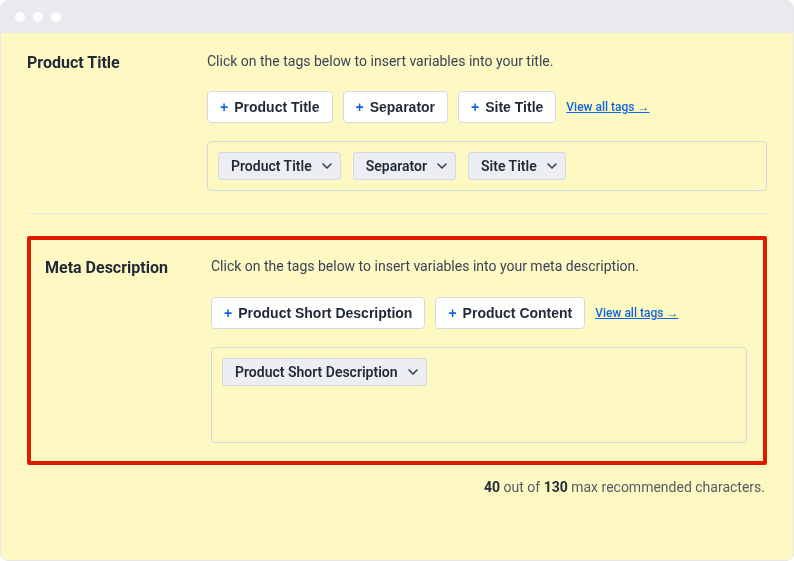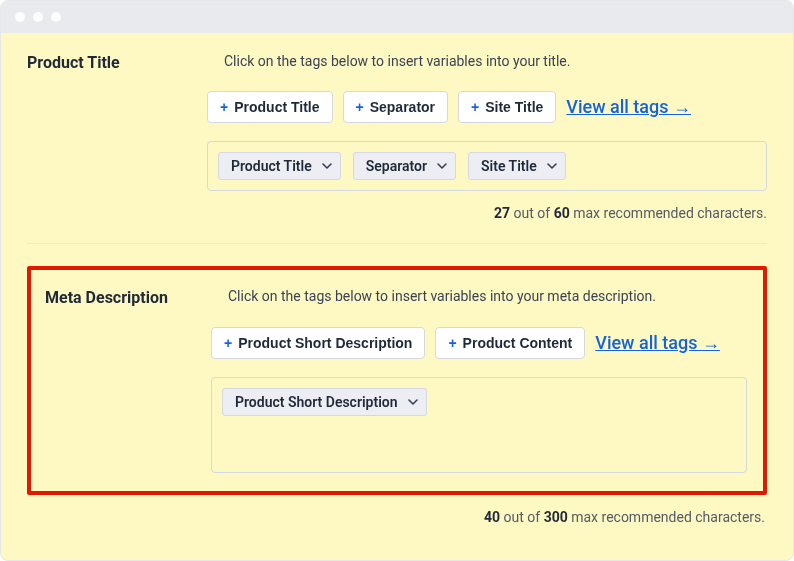--- a/index.html
+++ b/index.html
@@ -4,25 +4,25 @@
 <style>
   * { box-sizing: border-box; margin: 0; padding: 0; }
   html, body { width: 794px; height: 561px; font-family: -apple-system, BlinkMacSystemFont, "Segoe UI", Roboto, Helvetica, Arial, sans-serif; background: #fff; }
   .window { width: 794px; height: 561px; border-radius: 8px; overflow: hidden; border: 1px solid #e5e7eb; background: #fef9c3; }
   .titlebar { height: 32px; background: #e8eaed; display: flex; align-items: center; padding-left: 14px; gap: 8px; }
   .dot { width: 10px; height: 10px; border-radius: 50%; background: #fdfdfd; }
   .content { padding: 18px 26px 16px 26px; }
   .section { display: flex; align-items: flex-start; }
   .section-label { width: 180px; font-weight: 700; font-size: 16px; color: #1f2937; padding-top: 2px; }
   .section-body { flex: 1; }
-  .instruction { font-size: 14px; color: #3a4356; margin-bottom: 20px; line-height: 1.45; margin-left: 17px; }
+  .instruction { font-size: 14px; color: #3a4356; margin-bottom: 20px; line-height: 1.45; }
   .tag-row { display: flex; align-items: center; gap: 10px; flex-wrap: wrap; margin-bottom: 18px; }
   .tag-btn { display: inline-flex; align-items: center; background: #fff; border: 1px solid #d4d8e0; border-radius: 4px; padding: 7px 12px; font-size: 14px; font-weight: 600; color: #1f2937; cursor: pointer; }
   .tag-btn .plus { color: #1363df; font-weight: 700; margin-right: 6px; font-size: 14px; }
-  .link { color: #1363df; font-size: 18px; text-decoration: underline; cursor: pointer; font-weight: 500; }
+  .link { color: #1363df; font-size: 12px; text-decoration: underline; cursor: pointer; font-weight: 500; }
   .field-box { border: 1px solid #d4d8e0; border-radius: 4px; padding: 10px 10px; display: flex; gap: 12px; align-items: flex-start; flex-wrap: wrap; min-height: 46px; }
   .field-box.tall { min-height: 96px; }
   .chip { display: inline-flex; align-items: center; background: #eceef3; border: 1px solid #d4d8e0; border-radius: 3px; padding: 5px 8px 5px 12px; font-size: 14px; font-weight: 600; color: #1f2937; cursor: pointer; gap: 10px; }
   .chevron { width: 10px; height: 10px; display: inline-block; }
   .chevron svg { display: block; }
   .counter { text-align: right; font-size: 14px; color: #545a66; margin-top: 14px; }
   .counter strong { font-weight: 700; color: #1f2937; }
   .divider { height: 1px; background: #e5e7eb; margin: 22px 0 0 0; }
   .highlight-box { border: 4px solid #e11900; border-radius: 2px; padding: 16px 16px 18px 14px; margin-top: 22px; }
   .highlight-box .section-label { width: 166px; }
@@ -80,23 +80,20 @@
           <div class="chip">
             <span>Site Title</span>
             <span class="chevron">
                 <svg viewBox="0 0 10 10" width="10" height="10">
                   <path d="M1 3 L5 7 L9 3" stroke="#374151" stroke-width="1.6" fill="none" stroke-linecap="round" stroke-linejoin="round"></path>
                 </svg>
               </span>
           </div>
         </div>
 
-        <div class="counter">
-          <strong>27</strong><span> out of </span><strong>60</strong><span> max recommended characters.</span>
-        </div>
       </div>
     </div>
 
     <div class="divider"></div>
 
     <div class="highlight-box">
       <div class="section">
         <div class="section-label">Meta Description</div>
         <div class="section-body">
           <p class="instruction">Click on the tags below to insert variables into your meta description.</p>
@@ -121,17 +118,17 @@
                     <path d="M1 3 L5 7 L9 3" stroke="#374151" stroke-width="1.6" fill="none" stroke-linecap="round" stroke-linejoin="round"></path>
                   </svg>
                 </span>
             </div>
           </div>
         </div>
       </div>
     </div>
 
     <div class="counter" style="padding-right:2px;">
-      <strong>40</strong><span> out of </span><strong>300</strong><span> max recommended characters.</span>
+      <strong>40</strong><span> out of </span><strong>130</strong><span> max recommended characters.</span>
     </div>
 
   </div>
 </div>
 
 </body></html>

